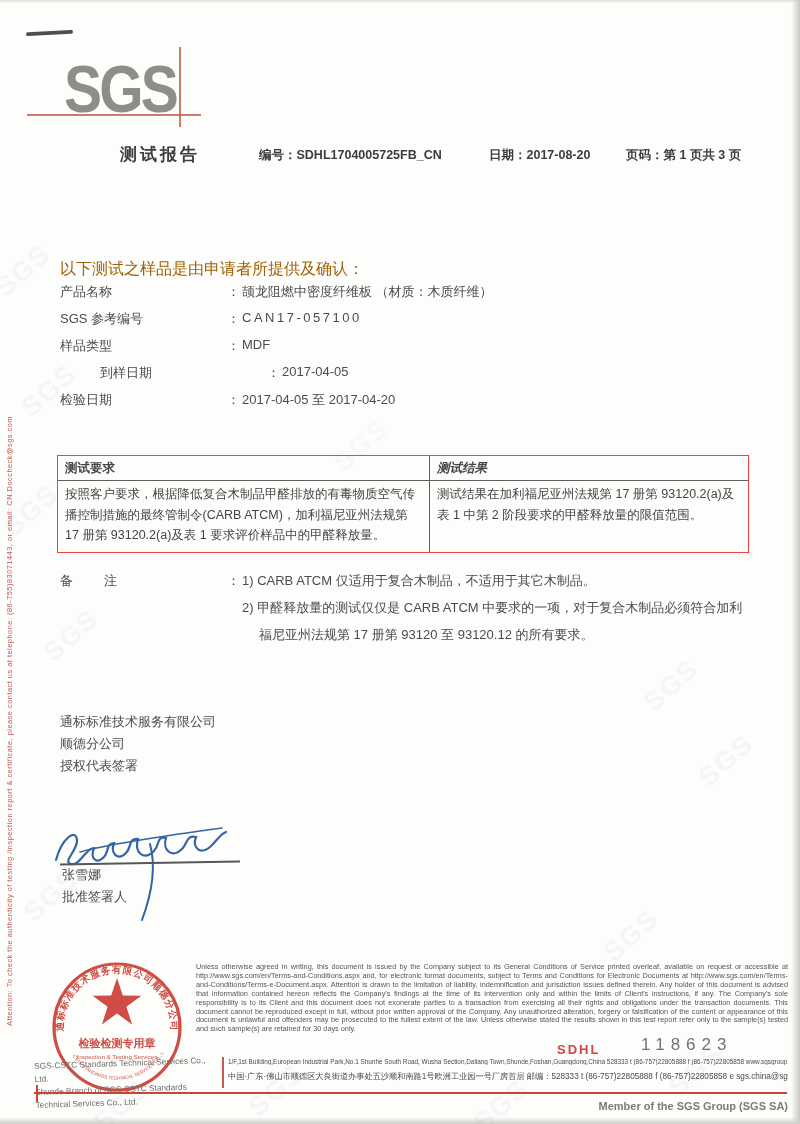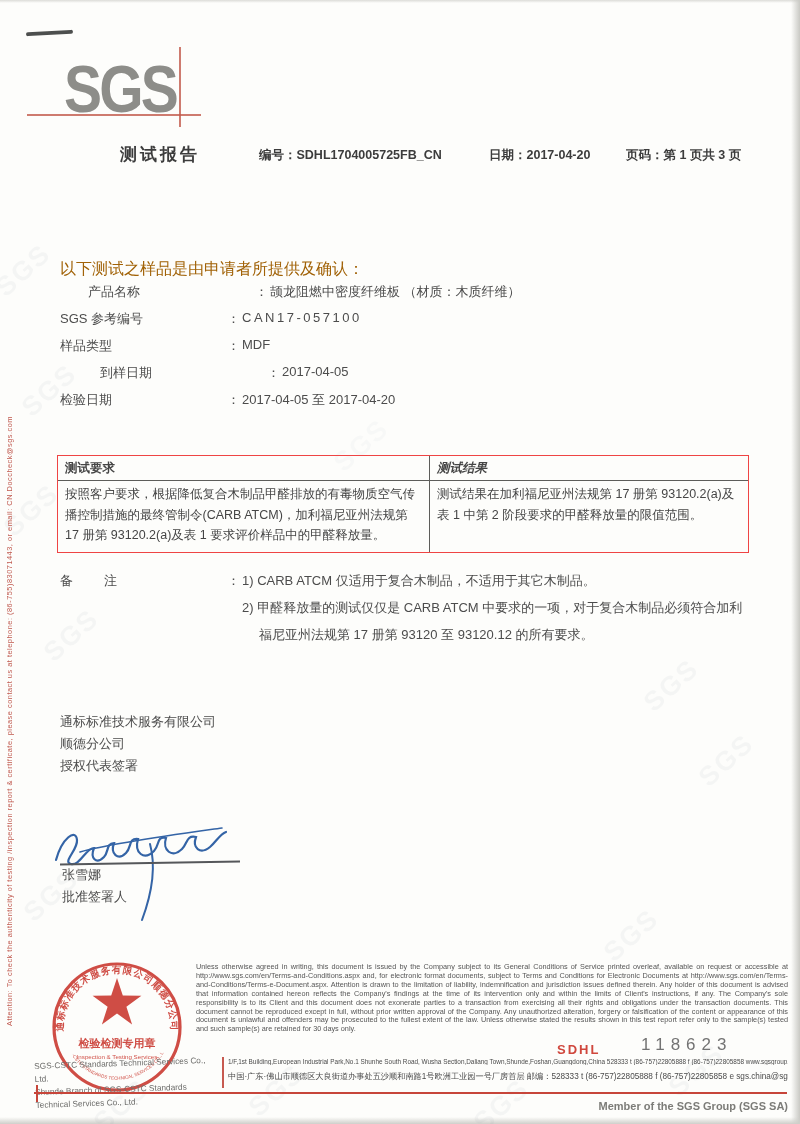--- a/index.html
+++ b/index.html
@@ -85,27 +85,27 @@
   <span class="wm" style="left:90px;top:1090px;">SGS</span>
   <span class="wm" style="left:470px;top:1090px;">SGS</span>
   <span class="wm" style="left:330px;top:430px;opacity:.03;">SGS</span>
 
   <div class="abs logo">SGS</div>
   <div class="abs crop-v"></div>
   <div class="abs crop-h"></div>
 
   <div class="abs h-title">测试报告</div>
   <div class="abs h-item" style="left:259px;"><span>编号：</span><span>SDHL1704005725FB_CN</span></div>
-  <div class="abs h-item" style="left:489px;"><span>日期：</span><span>2017-04-20</span></div>
+  <div class="abs h-item" style="left:489px;"><span>日期：</span><span>2017-08-20</span></div>
   <div class="abs h-item" style="left:626px;"><span>页码：</span><span>第 1 页共 3 页</span></div>
 
 
   <div class="abs intro">以下测试之样品是由申请者所提供及确认：</div>
 
-  <div class="frow" style="top:283px;margin-left:28px;">
+  <div class="frow" style="top:283px;">
     <span class="lbl">产品名称</span>
       <span class="col">：</span>
       <span class="val">颉龙阻燃中密度纤维板 （材质：木质纤维）</span>
   </div>
   <div class="frow" style="top:310px;">
     <span class="lbl">SGS 参考编号</span>
       <span class="col">：</span>
       <span class="val spaced">CAN17-057100</span>
   </div>
   <div class="frow" style="top:337px;">

